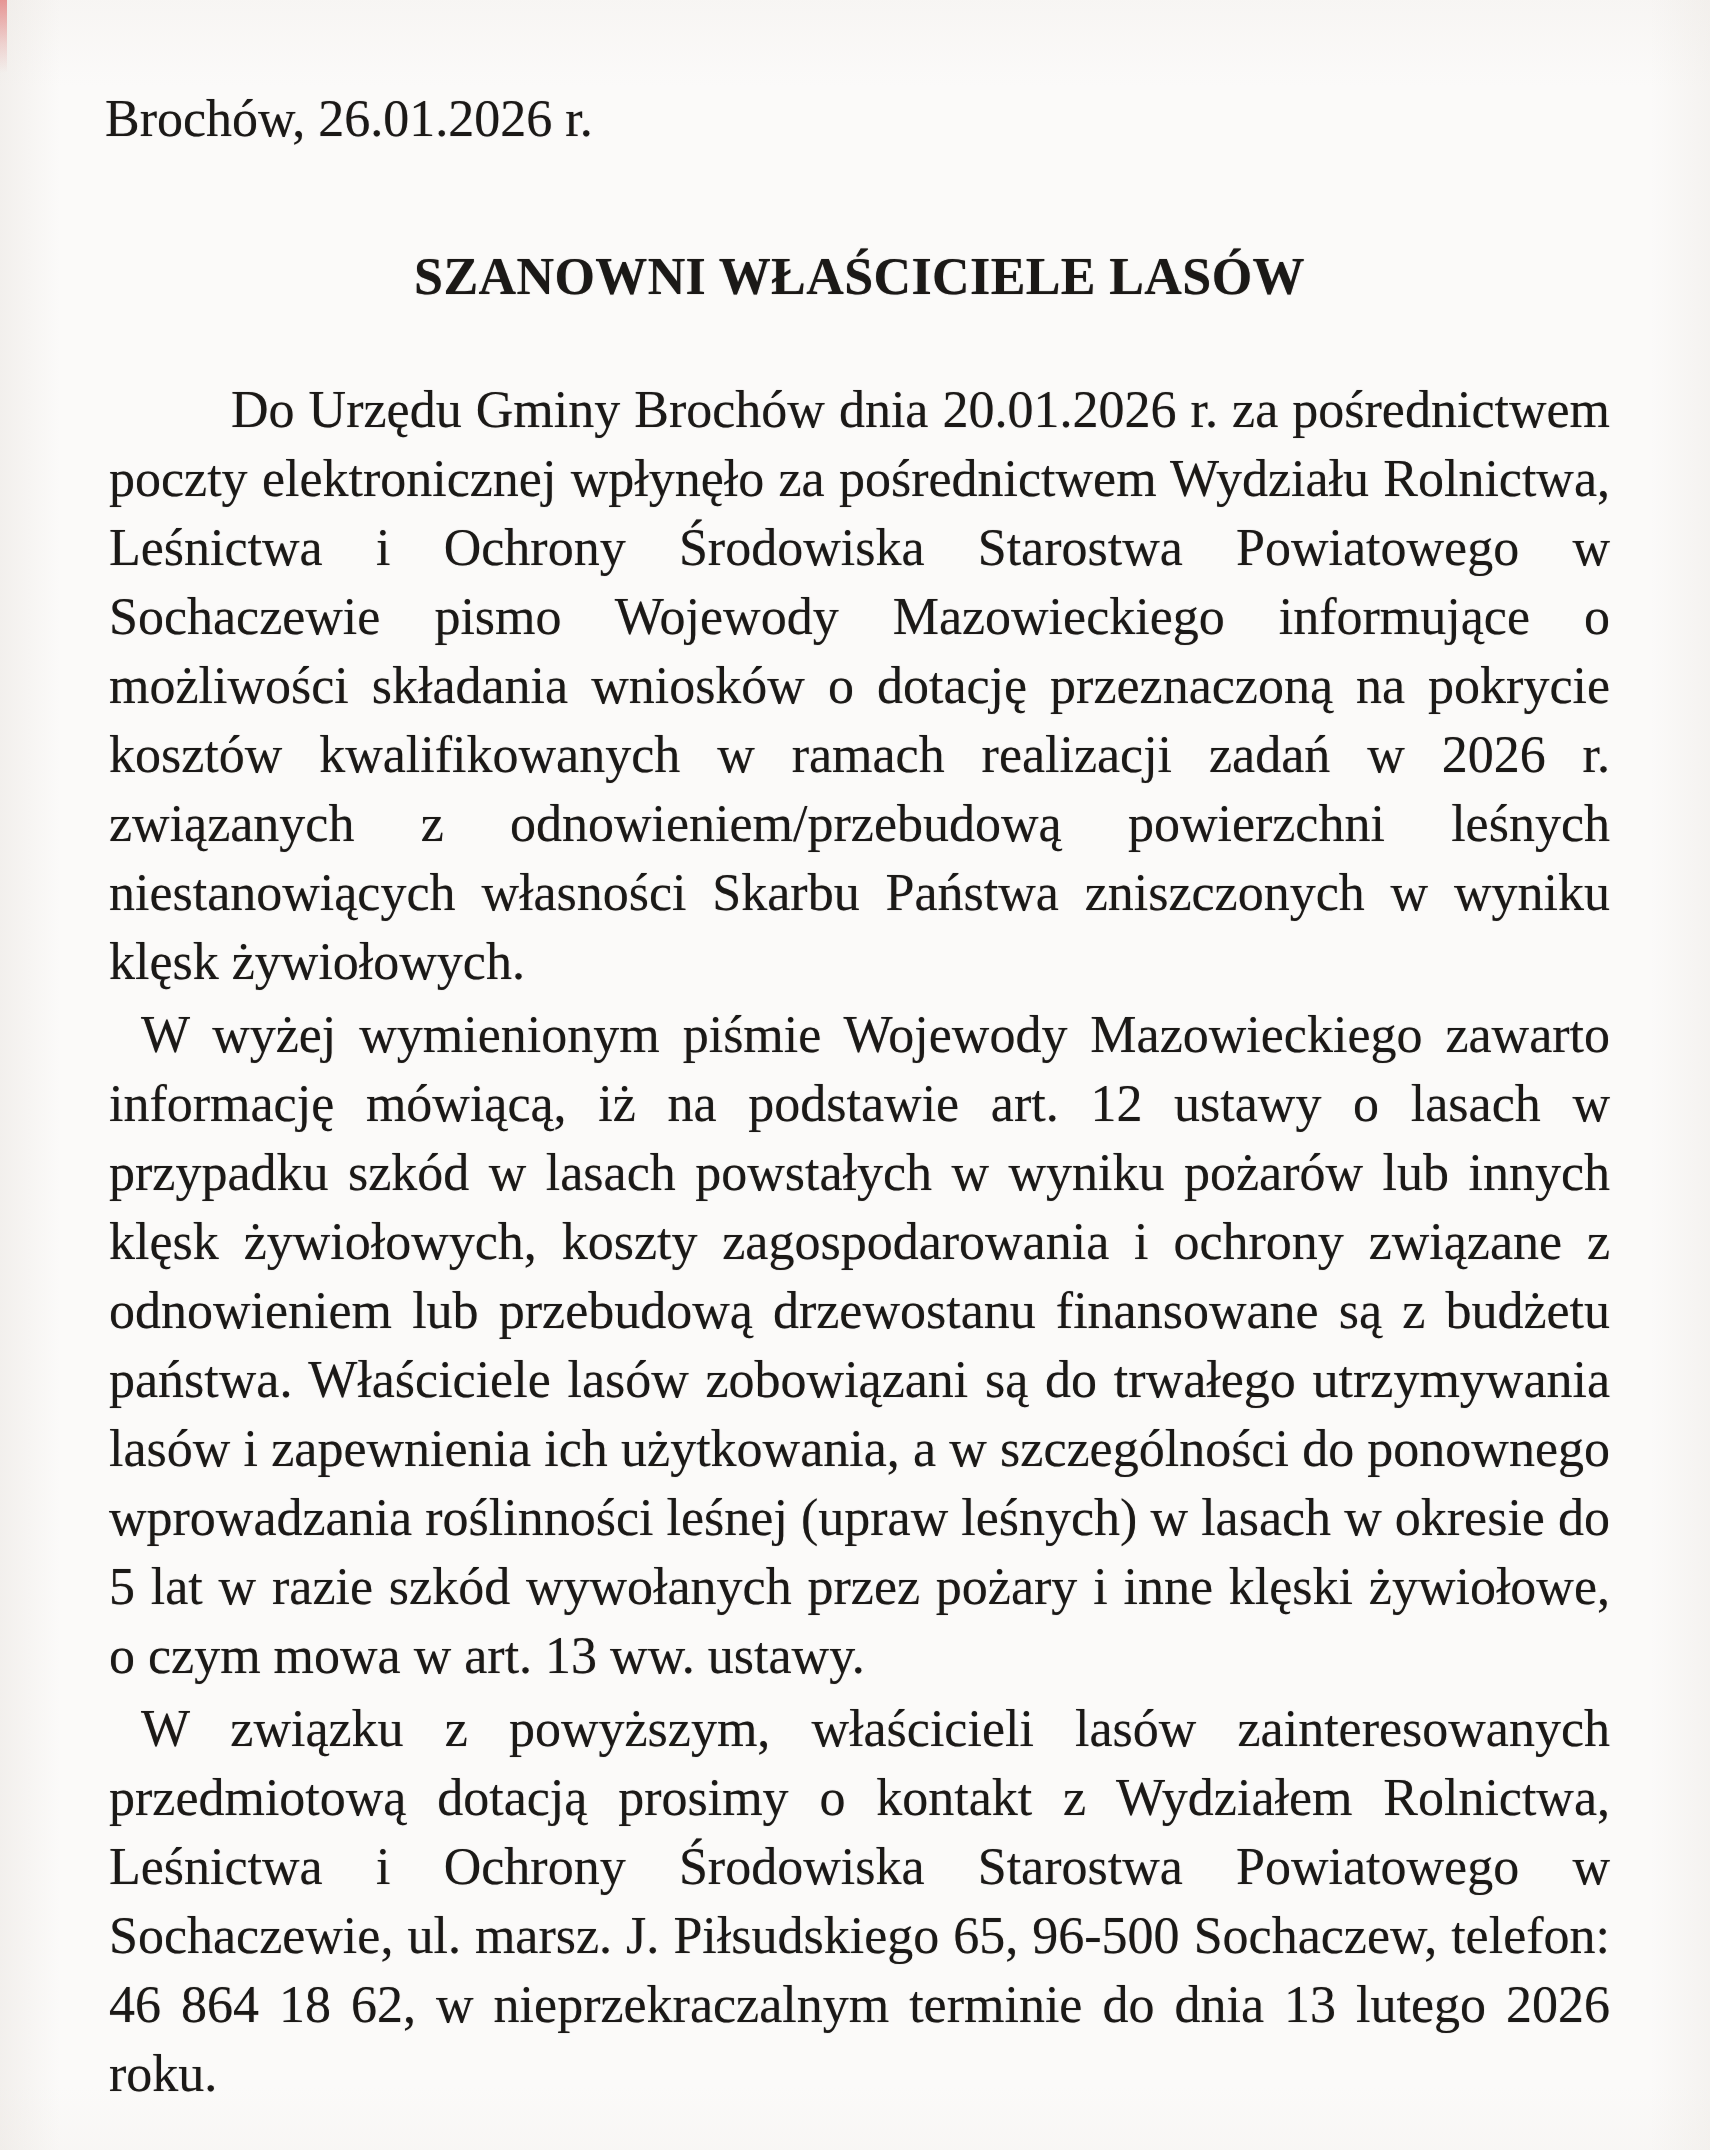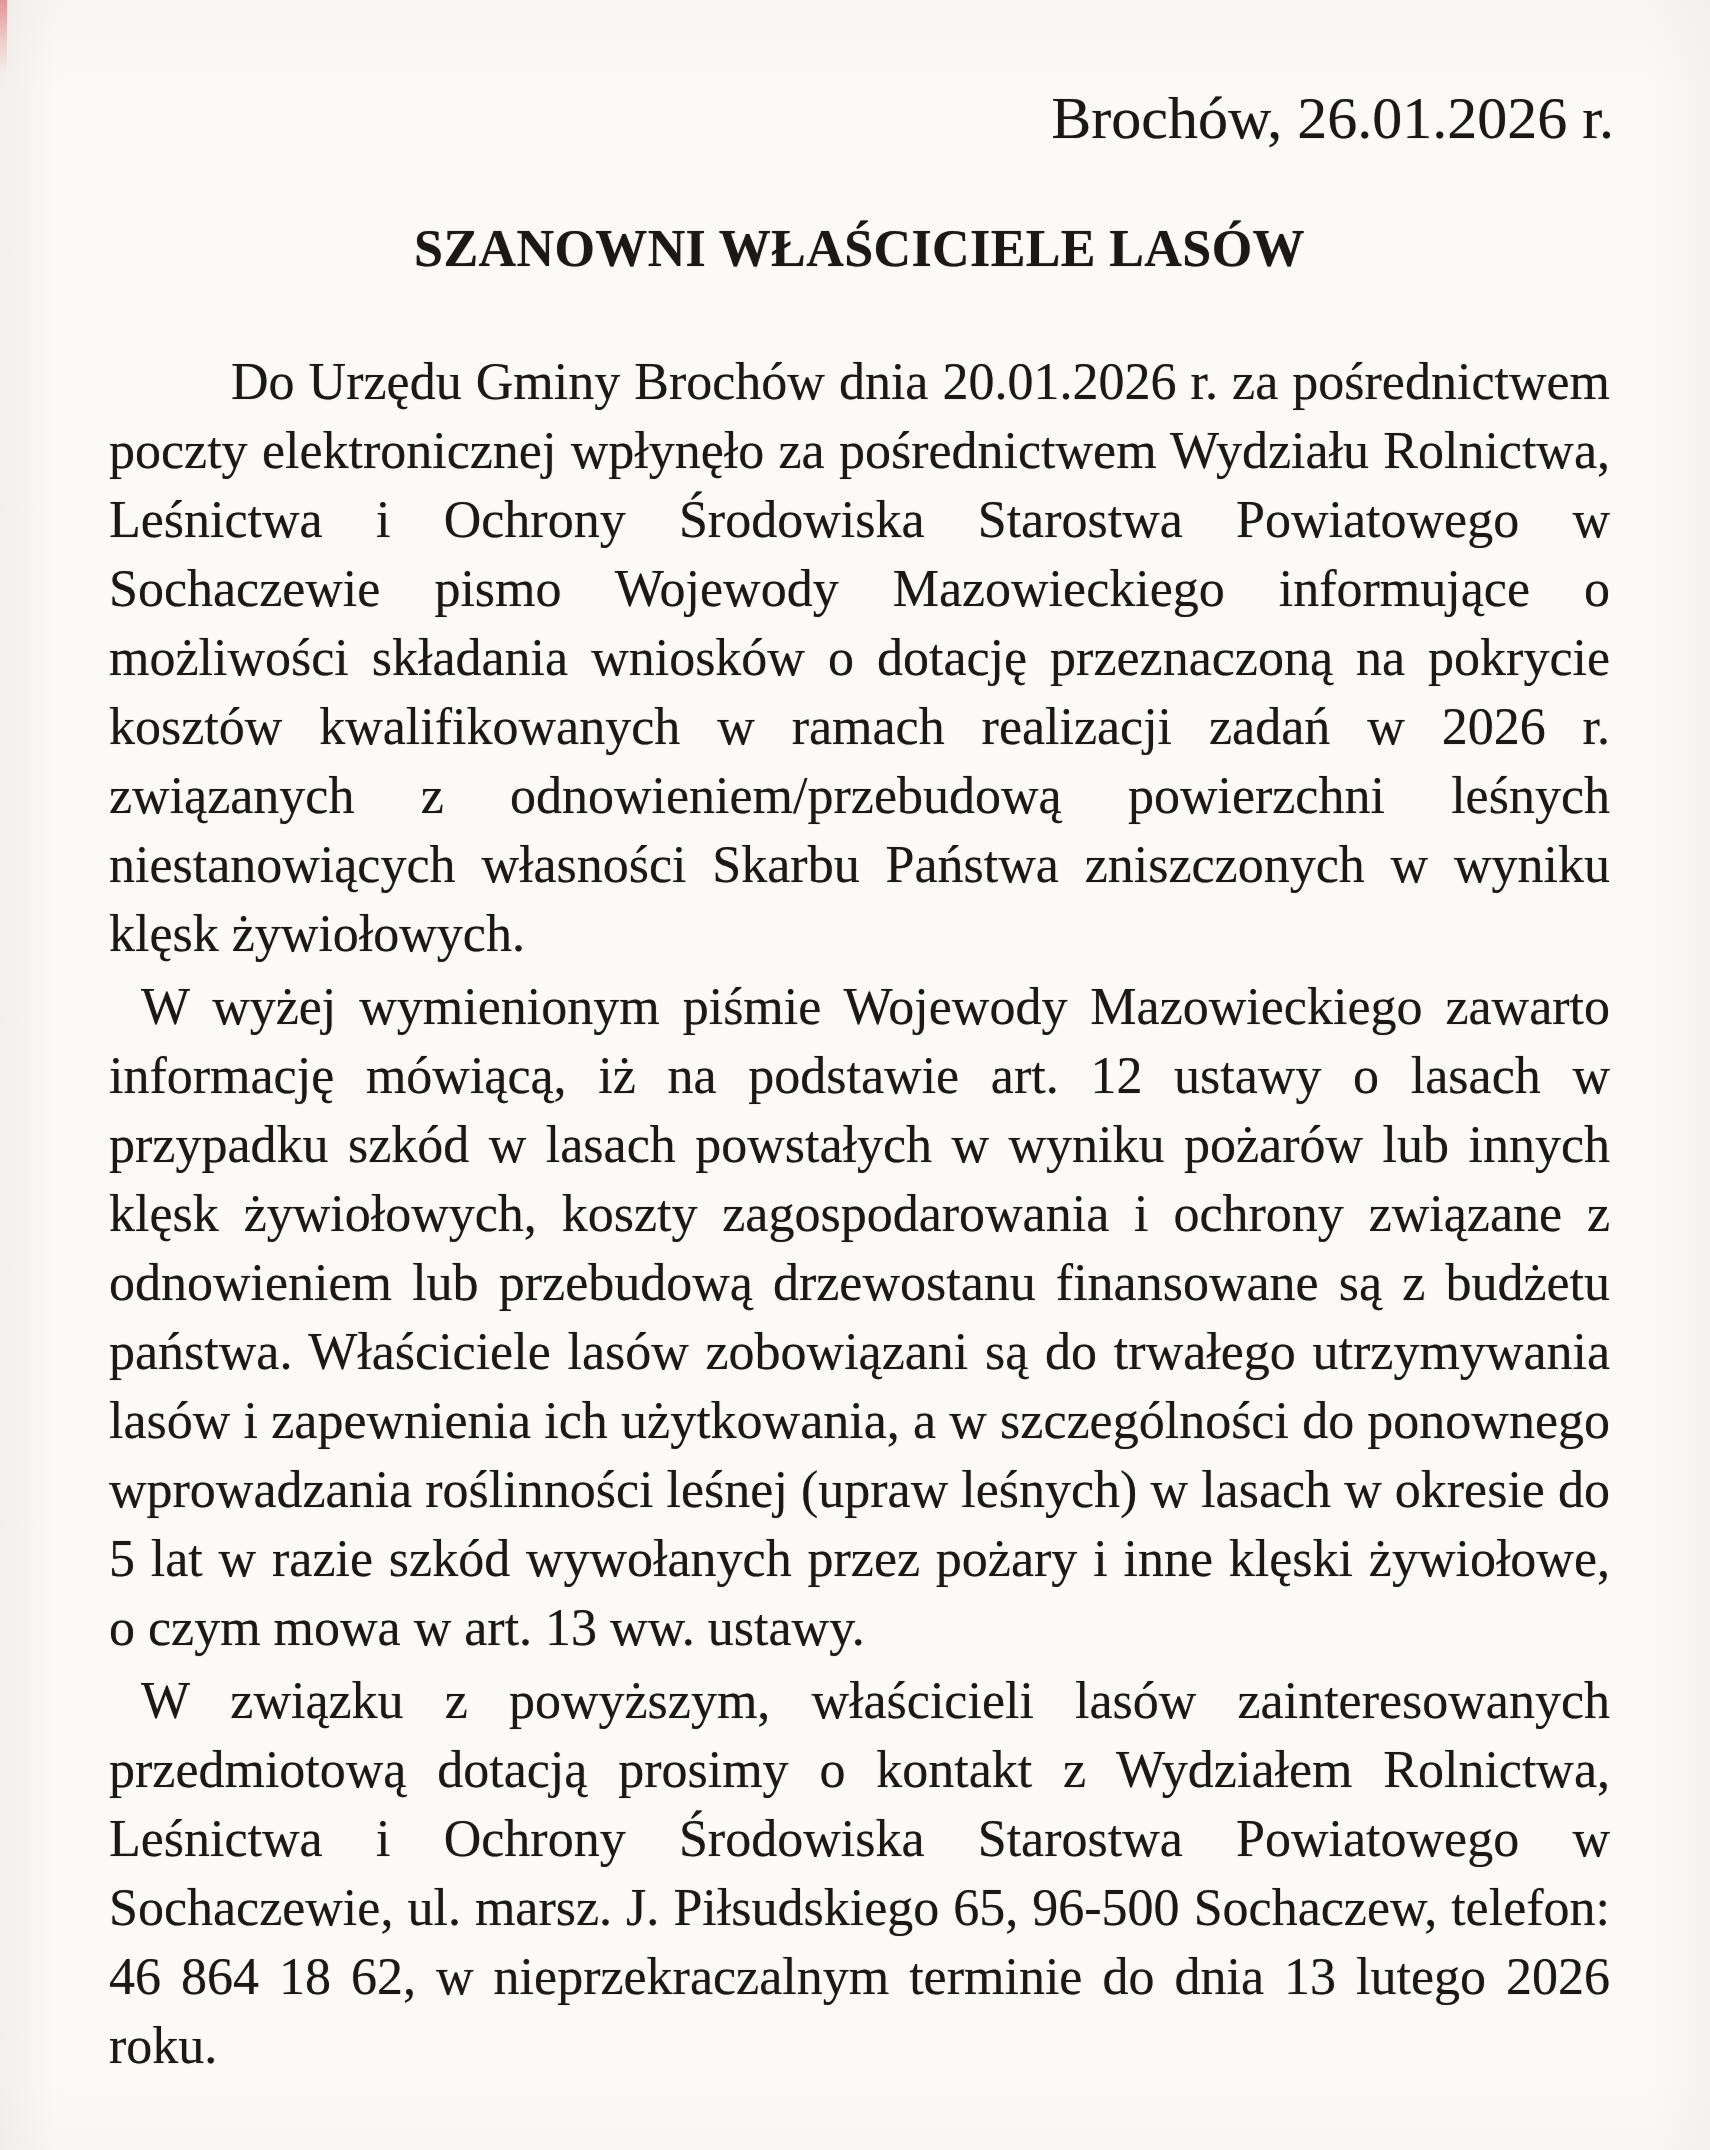--- a/index.html
+++ b/index.html
@@ -31,28 +31,27 @@
   .scan-artifact {
     position: absolute;
     left: 0;
     top: 0;
     width: 7px;
     height: 73px;
     background: linear-gradient(180deg, rgba(221,78,78,0.55) 0%, rgba(221,78,78,0.18) 60%, rgba(221,78,78,0) 100%);
     border-radius: 0 0 3.2px 0;
   }
   .dateline {
-    font-size: 60px;
+    font-size: 52px;
     line-height: 69px;
-    text-align: right;
     white-space: nowrap;
     text-shadow: 0 0 0.9px rgba(35,30,25,0.55);
   }
   .heading {
-    margin: 61px 0 0 0;
+    margin: 89px 0 0 0;
     font-size: 52px;
     line-height: 69px;
     font-weight: bold;
     text-align: center;
     letter-spacing: 0.4px;
     text-shadow: 0 0 1px rgba(35,30,25,0.6);
   }
   .letter-body {
     margin-top: 64px;
     font-size: 52px;

